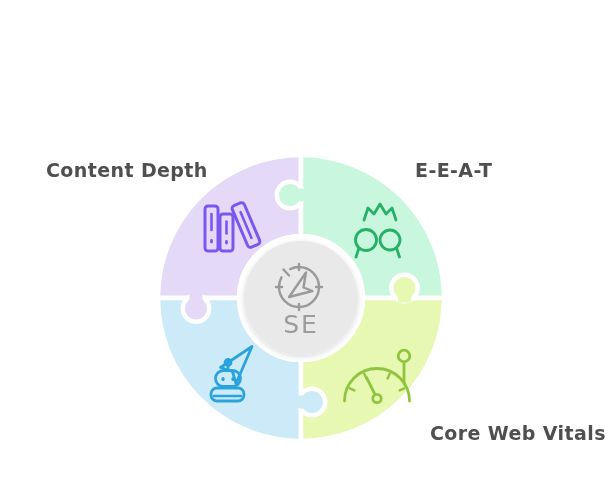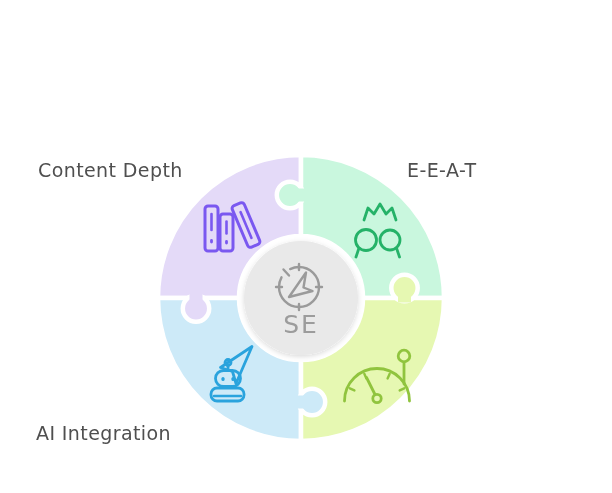--- a/index.html
+++ b/index.html
@@ -8,24 +8,25 @@
     width:612px;height:493px;
     background:#ffffff;
     overflow:hidden;
     font-family:"Liberation Sans", sans-serif;
   }
   .stage svg{position:absolute;left:0;top:0;}
   .quad-label{
     position:absolute;
     font-family:"DejaVu Sans", sans-serif;
     font-size:19px;
-    font-weight:400;
+    font-weight:700;
     letter-spacing:0.4px;
     color:#4f4f4f;
     white-space:nowrap;
+    margin-left:8px;
   }
   .lbl-tl{left:38px;top:159px;}
   .lbl-tr{left:407px;top:159px;}
   .lbl-bl{left:36px;top:422px;}
   .lbl-br{left:422px;top:422px;}
 </style>
 </head>
 <body>
 
 <div class="stage">
@@ -113,15 +114,15 @@
       <path d="M 404.2,388.3 L 399.7,390.4" stroke-width="2.4"></path>
       <path d="M 375,394.5 L 366.5,377.5"></path>
       <circle cx="377" cy="398.5" r="4.2"></circle>
       <circle cx="404" cy="356" r="5.8"></circle>
       <path d="M 404,362.2 L 404,384"></path>
     </g>
   </svg>
 
   <div class="quad-label lbl-tl">Content Depth</div>
   <div class="quad-label lbl-tr">E-E-A-T</div>
-  <div class="quad-label lbl-bl">AI Integration</div>
+  <div class="quad-label lbl-br">Core Web Vitals</div>
 
 </div>
 
 </body></html>

